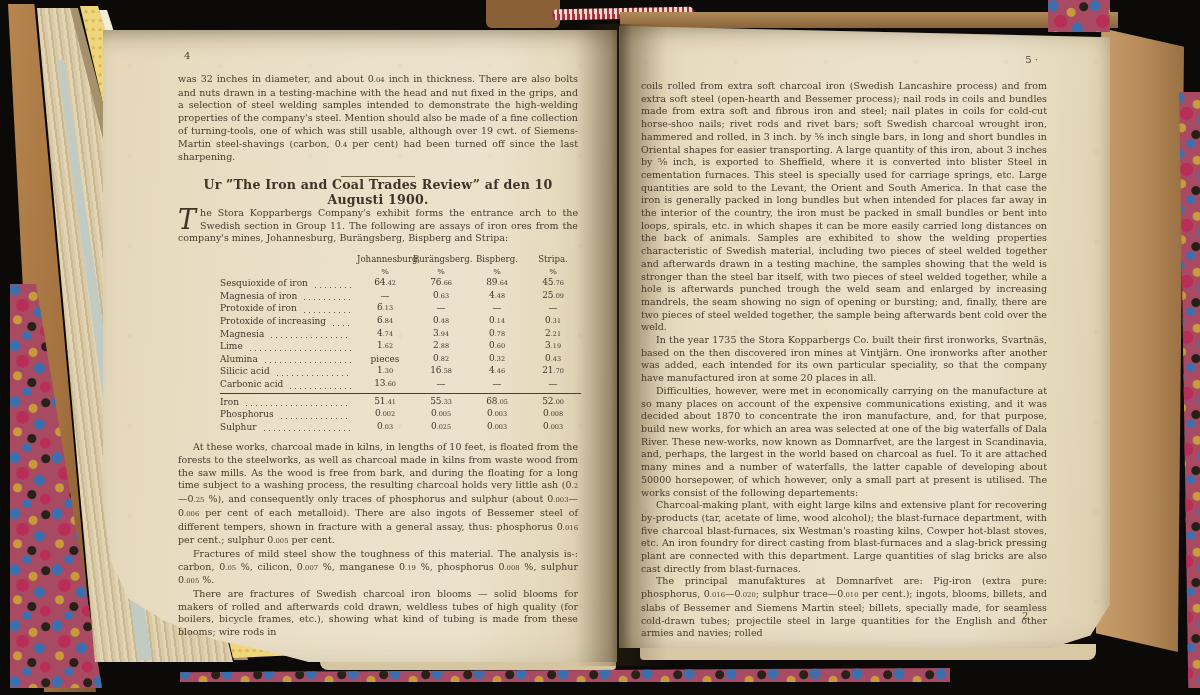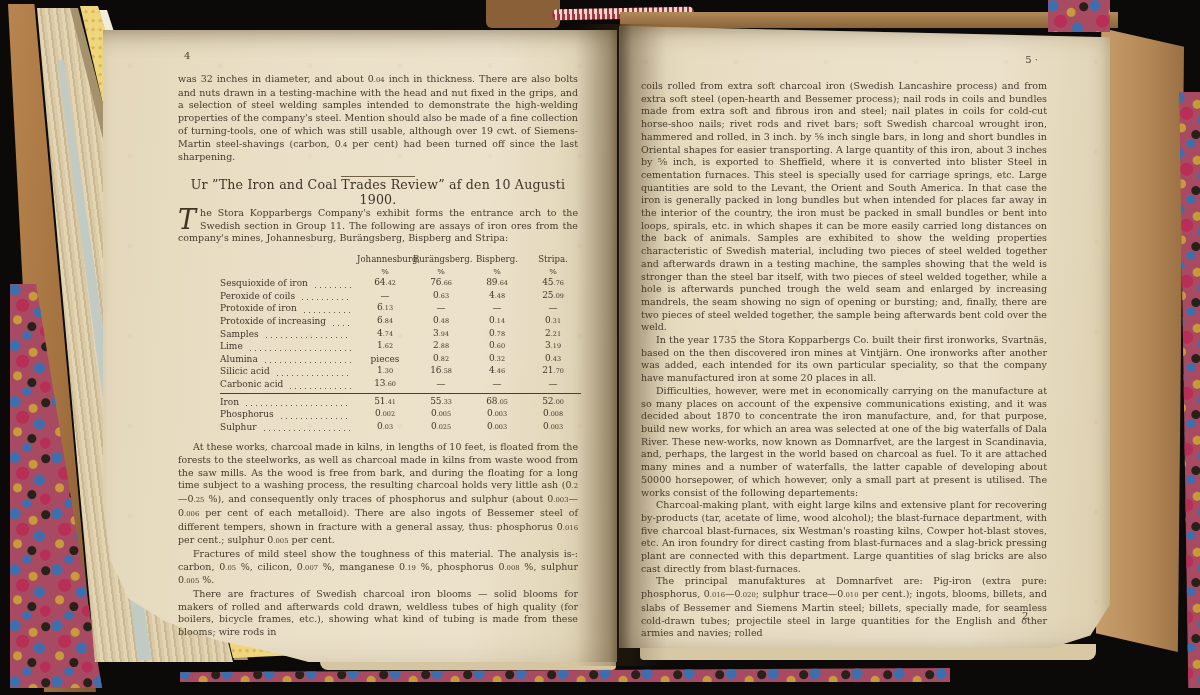--- a/index.html
+++ b/index.html
@@ -92,21 +92,21 @@
   .pnum-left{left:184px;top:50px;}
   .pnum-right{left:992px;top:54px;width:46px;text-align:right;}
   .sig{position:absolute;left:1022px;top:610px;font-size:10px;color:#4a3e2e;}
   .textcol{position:absolute;font-size:9.5px;line-height:12.7px;text-align:justify;color:#473b2c;}
   .ltext{left:178px;top:73px;width:400px;}
   .rtext{left:641px;top:80px;width:406px;}
   .textcol p{margin:0;}
   .indent{text-indent:15px;}
   .section-rule{width:74px;height:1px;background:#6f6046;margin:12px auto 0;}
   .article-heading{
-    margin:15px 0 0;font-weight:normal;font-size:12.6px;line-height:15px;
+    margin:15px 0 0;font-weight:bold;font-size:12.6px;line-height:15px;
     text-align:center;letter-spacing:.2px;color:#3f3426;text-indent:0;
   }
   .intro{margin-top:11px;}
   .dropcap{
     float:left;font-size:27px;line-height:23px;margin:1px 4px 0 0;
     font-style:italic;color:#3f3426;
   }
   .dec{font-size:.72em;margin-top:12px;}
   
   table.assay{
@@ -193,21 +193,21 @@
             </div>
           </td>
       <td class="val">64<span class="dec">.42</span></td>
       <td class="val">76<span class="dec">.66</span></td>
       <td class="val">89<span class="dec">.64</span></td>
       <td class="val">45<span class="dec">.76</span></td>
     </tr>
     <tr>
       <td class="lab">
             <div class="labwrap">
-              <span>Peroxide of coils</span>
+              <span>Magnesia of iron</span>
               <span class="leader"></span>
             </div>
           </td>
       <td class="val">—</td>
       <td class="val">0<span class="dec">.63</span></td>
       <td class="val">4<span class="dec">.48</span></td>
       <td class="val">25<span class="dec">.09</span></td>
     </tr>
     <tr>
       <td class="lab">
@@ -229,21 +229,21 @@
             </div>
           </td>
       <td class="val">6<span class="dec">.84</span></td>
       <td class="val">0<span class="dec">.48</span></td>
       <td class="val">0<span class="dec">.14</span></td>
       <td class="val">0<span class="dec">.31</span></td>
     </tr>
     <tr>
       <td class="lab">
             <div class="labwrap">
-              <span>Samples</span>
+              <span>Magnesia</span>
               <span class="leader"></span>
             </div>
           </td>
       <td class="val">4<span class="dec">.74</span></td>
       <td class="val">3<span class="dec">.94</span></td>
       <td class="val">0<span class="dec">.78</span></td>
       <td class="val">2<span class="dec">.21</span></td>
     </tr>
     <tr>
       <td class="lab">

